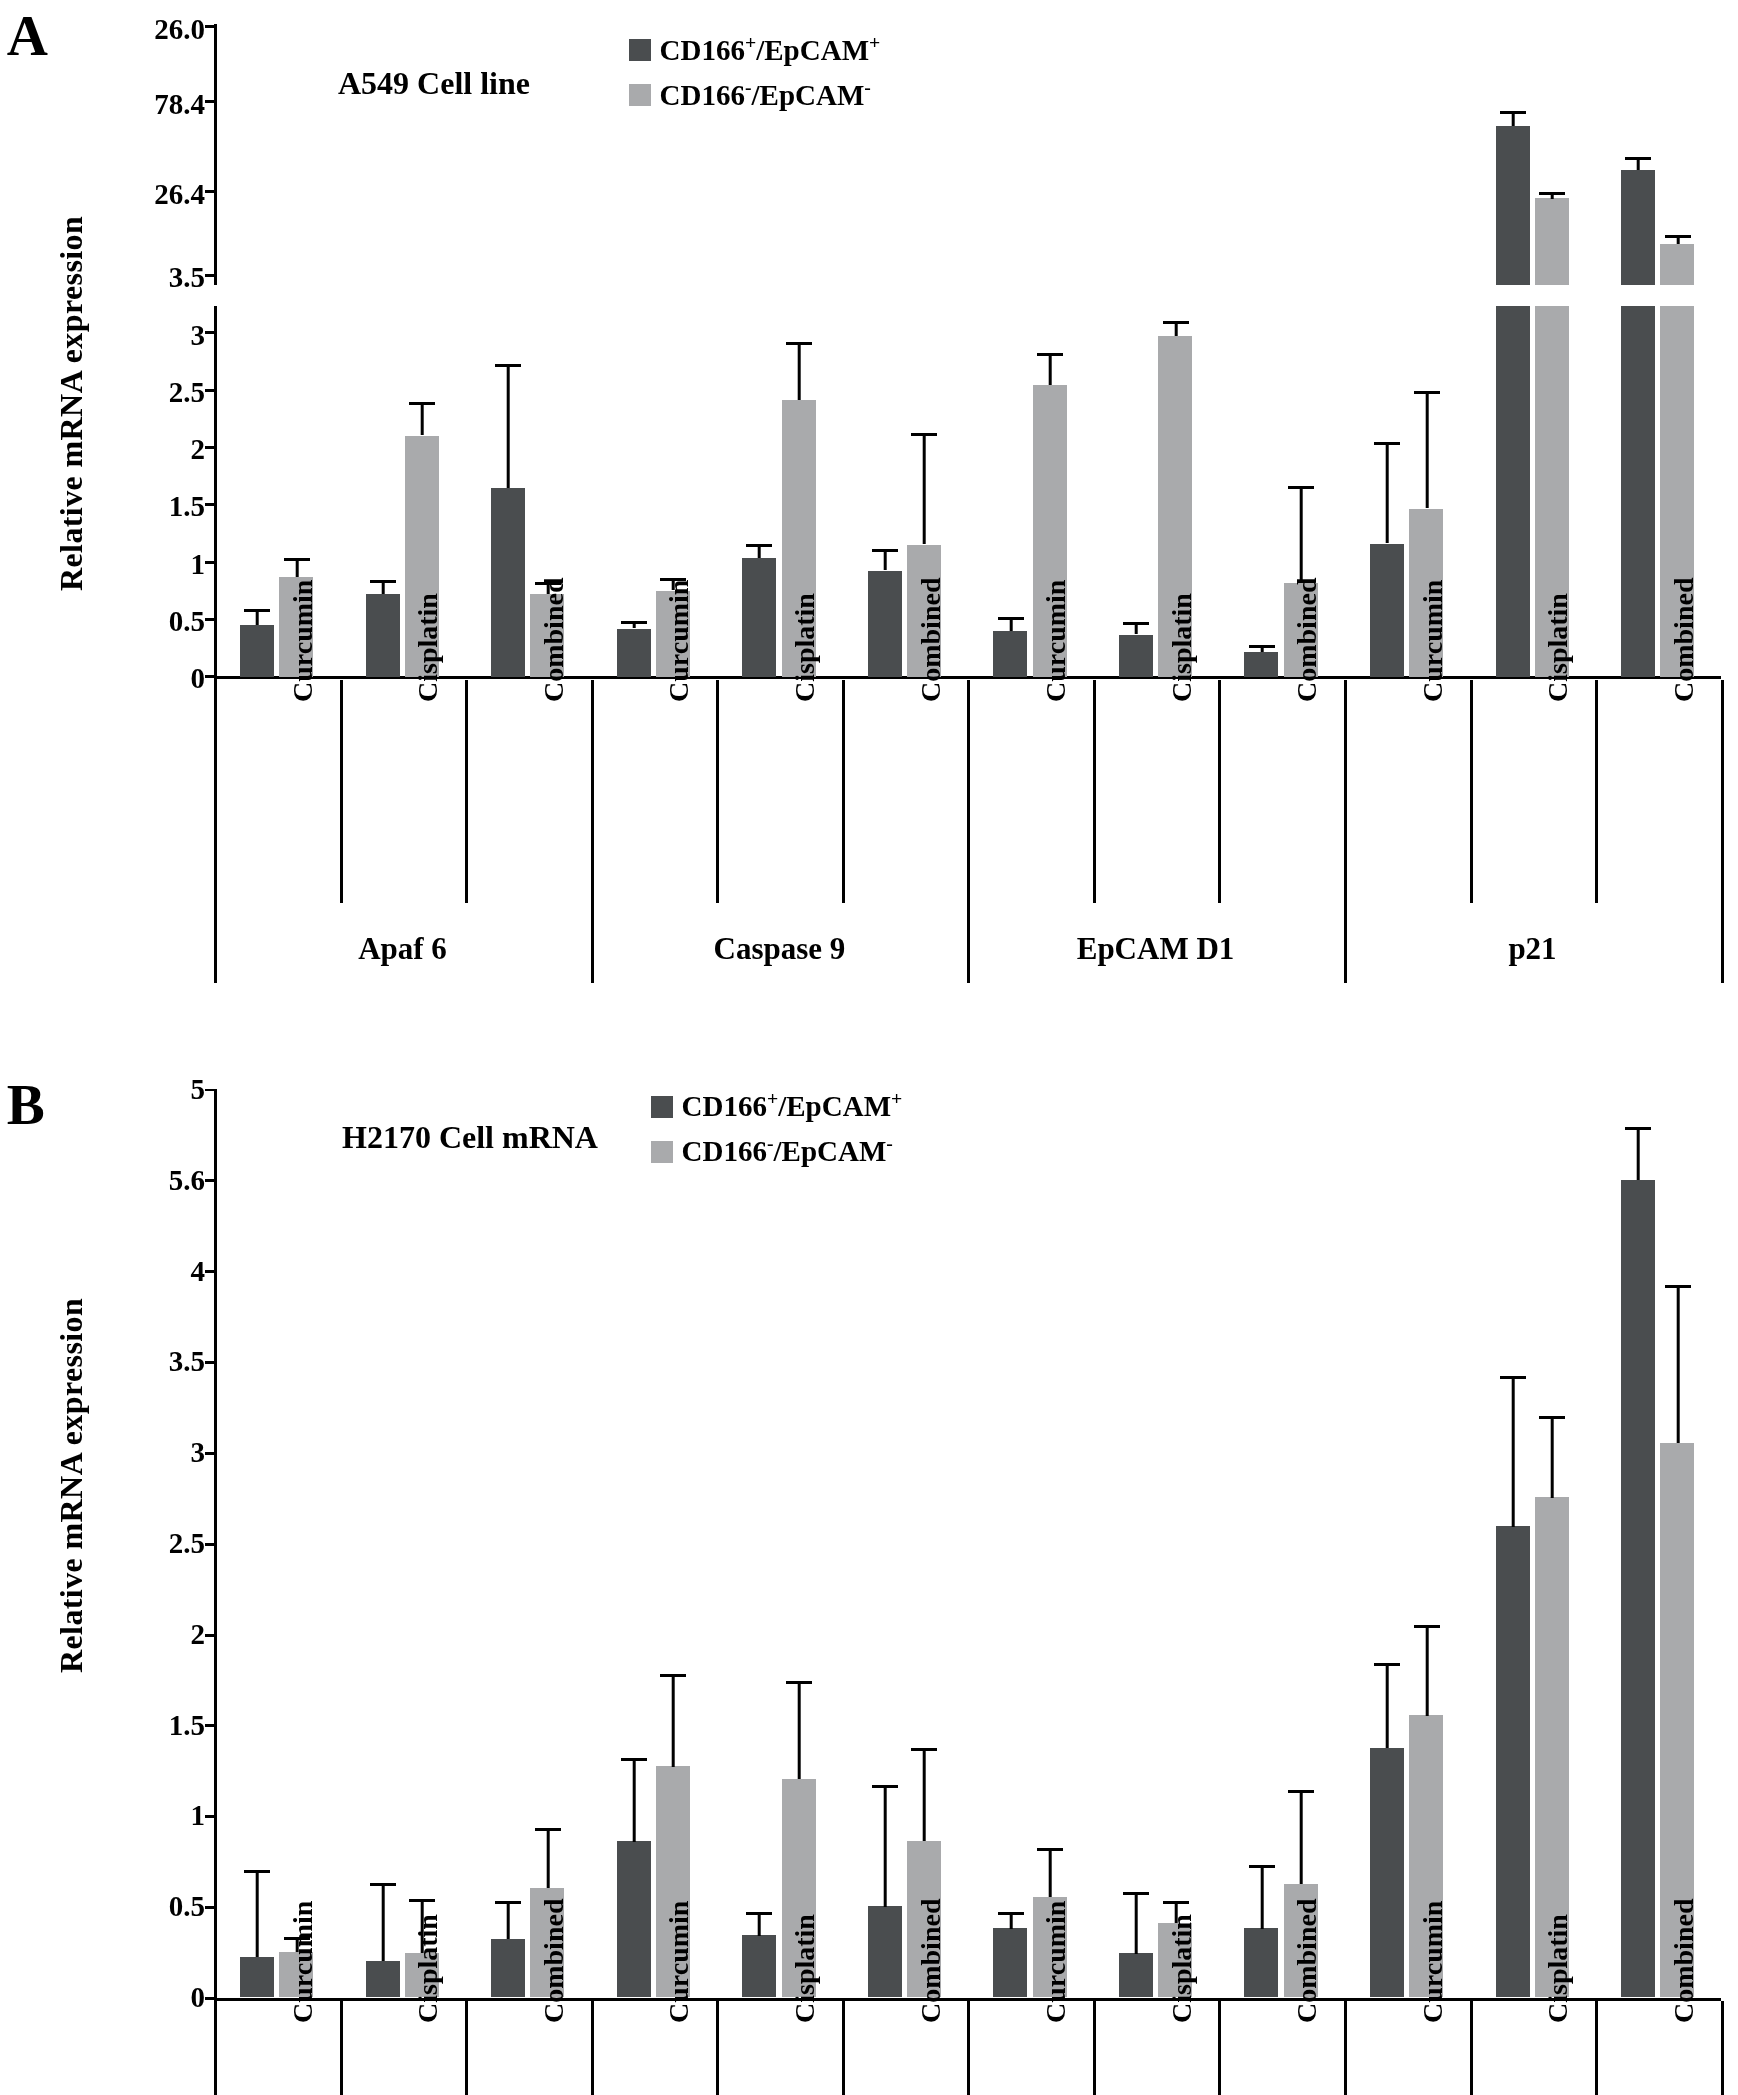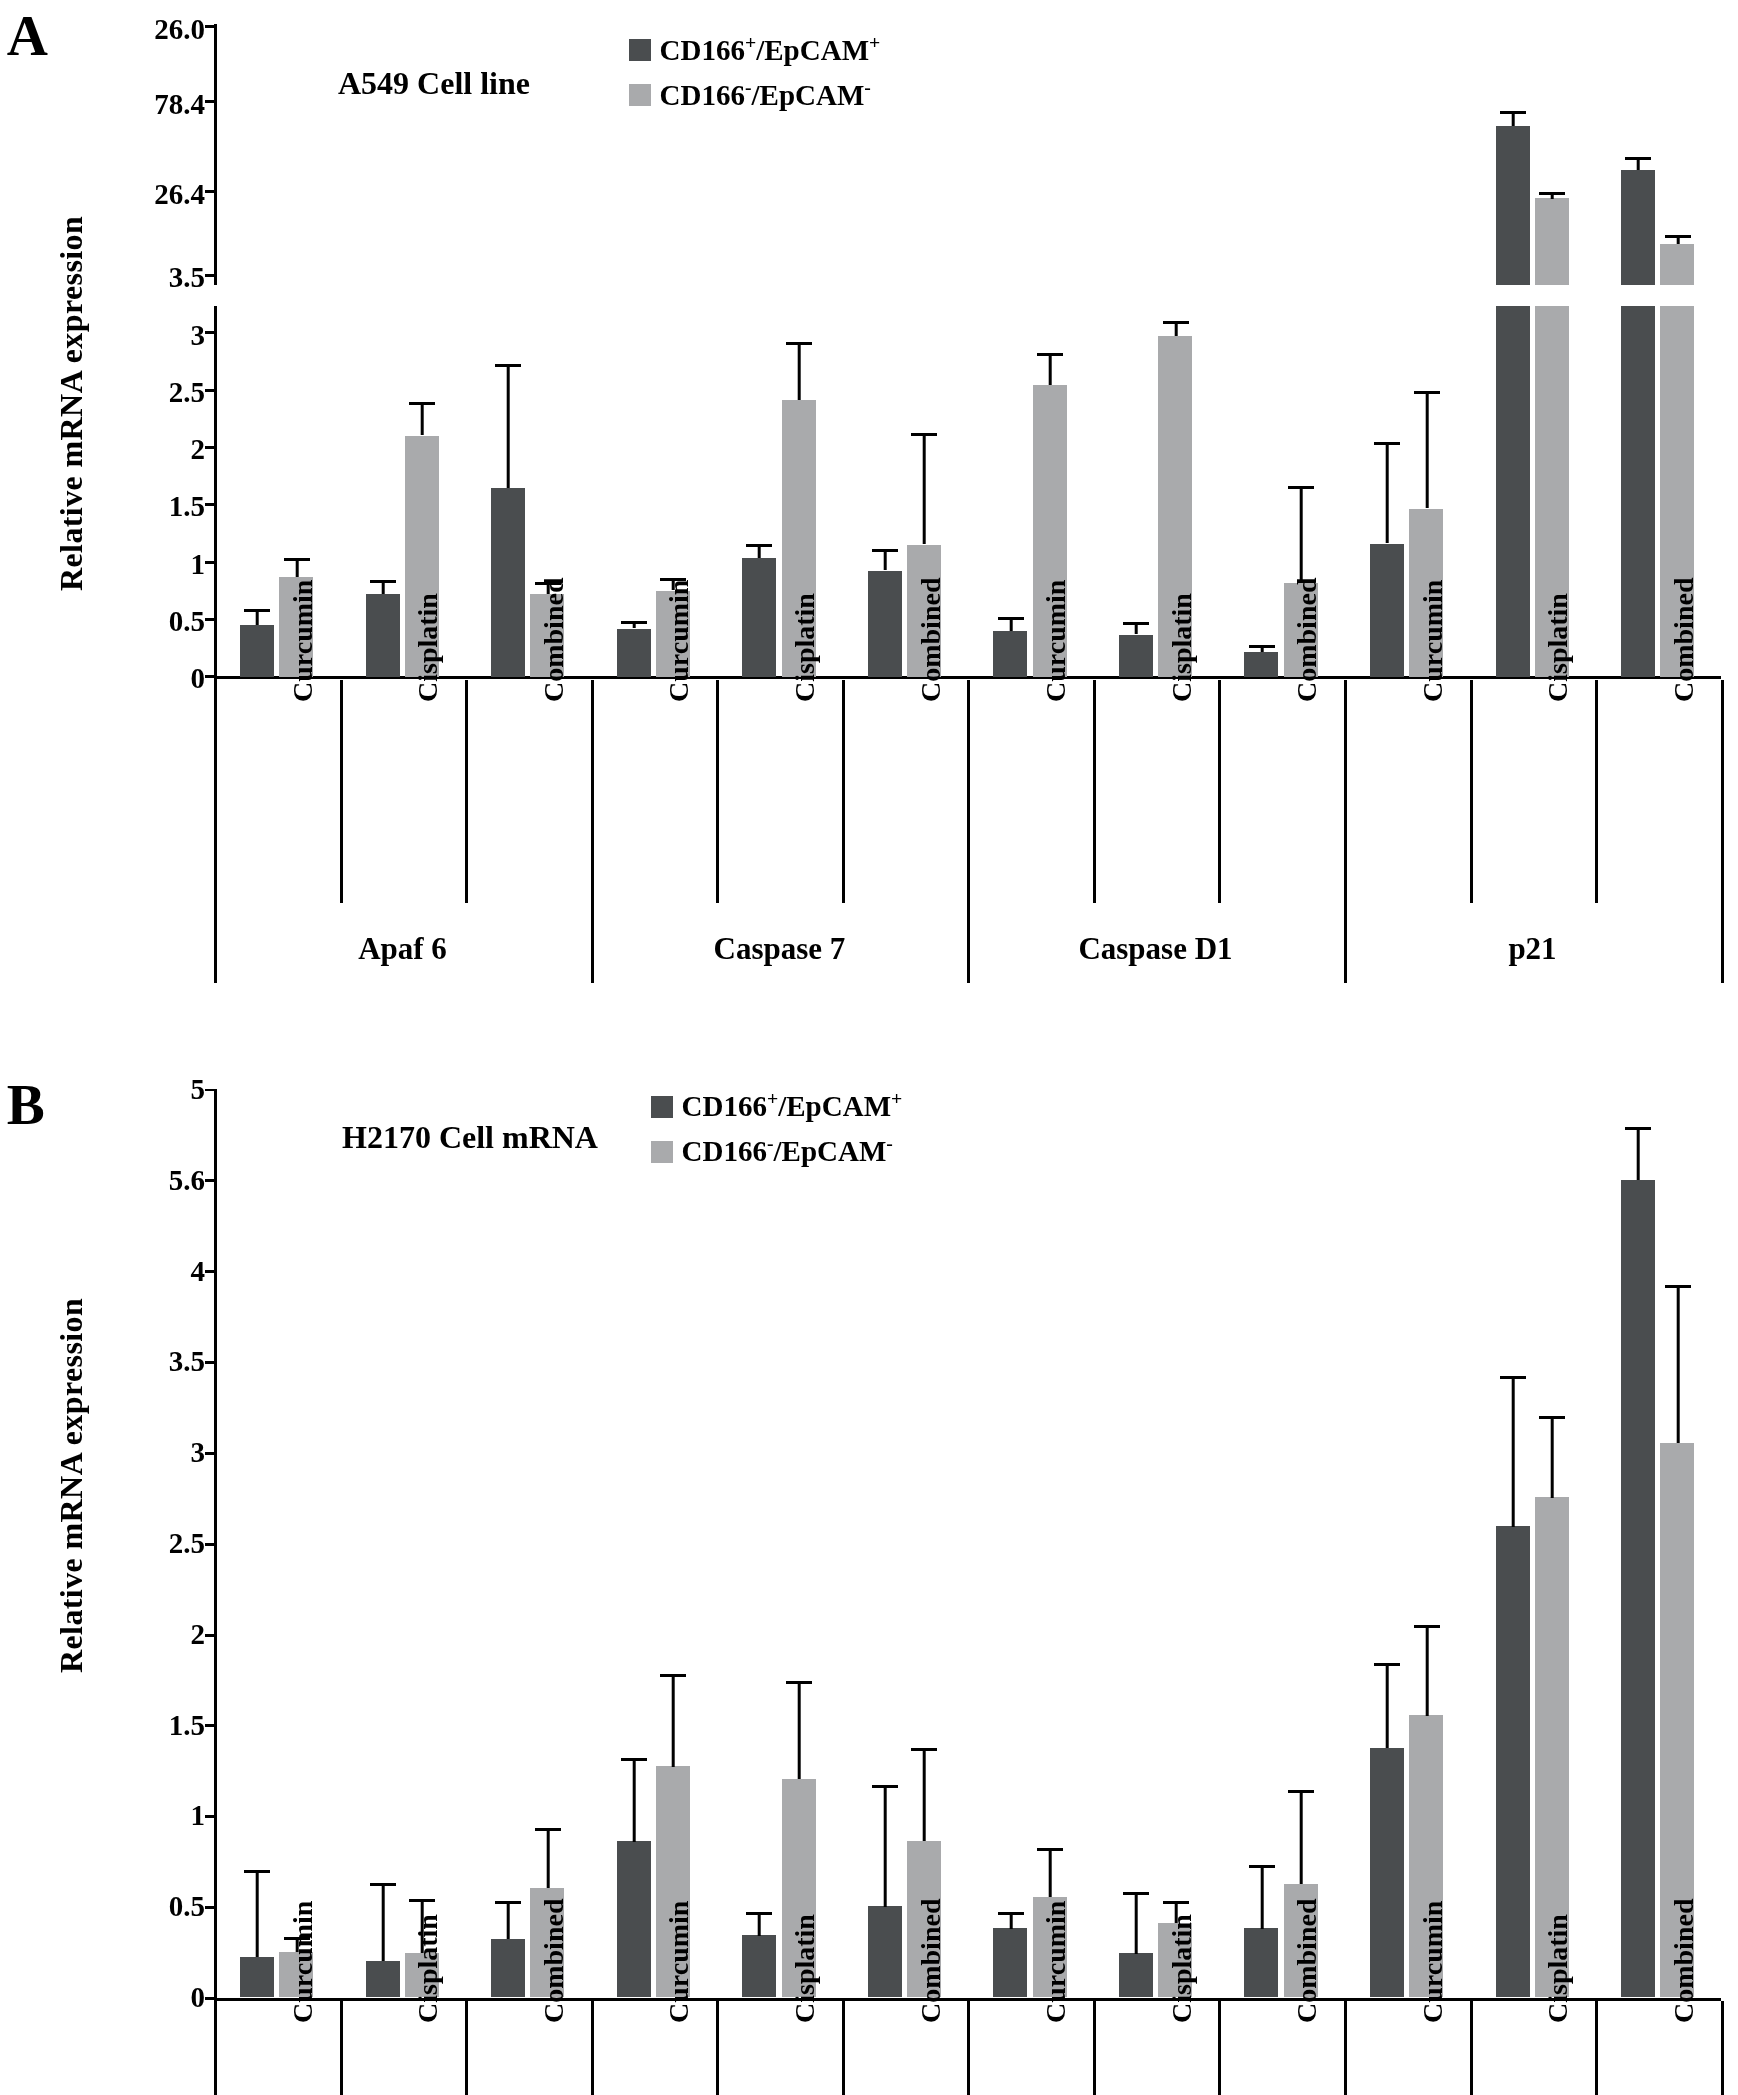--- a/index.html
+++ b/index.html
@@ -296,22 +296,22 @@
         <div class="sep" style="left: 967px; top: 680px; height: 223px;"></div>
         <div class="sep" style="left: 1093px; top: 680px; height: 223px;"></div>
         <div class="sep" style="left: 1218px; top: 680px; height: 223px;"></div>
         <div class="sep" style="left: 1344px; top: 680px; height: 223px;"></div>
         <div class="sep" style="left: 1470px; top: 680px; height: 223px;"></div>
         <div class="sep" style="left: 1595px; top: 680px; height: 223px;"></div>
         <div class="sep" style="left: 1721px; top: 680px; height: 223px;"></div>
       </div>
     <div id="grpA">
         <div class="grouplabel" style="left: 214px; width: 377px; top: 933px;">Apaf 6</div>
-        <div class="grouplabel" style="left: 591px; width: 377px; top: 933px;">Caspase 7</div>
-        <div class="grouplabel" style="left: 967px; width: 377px; top: 933px;">Caspase D1</div>
+        <div class="grouplabel" style="left: 591px; width: 377px; top: 933px;">Caspase 9</div>
+        <div class="grouplabel" style="left: 967px; width: 377px; top: 933px;">EpCAM D1</div>
         <div class="grouplabel" style="left: 1344px; width: 377px; top: 933px;">p21</div>
         <div class="groupsep" style="left: 214px; top: 902px; height: 81px;"></div>
         <div class="groupsep" style="left: 591px; top: 902px; height: 81px;"></div>
         <div class="groupsep" style="left: 967px; top: 902px; height: 81px;"></div>
         <div class="groupsep" style="left: 1344px; top: 902px; height: 81px;"></div>
         <div class="groupsep" style="left: 1721px; top: 902px; height: 81px;"></div>
       </div>
   </div>
 </div>
 

